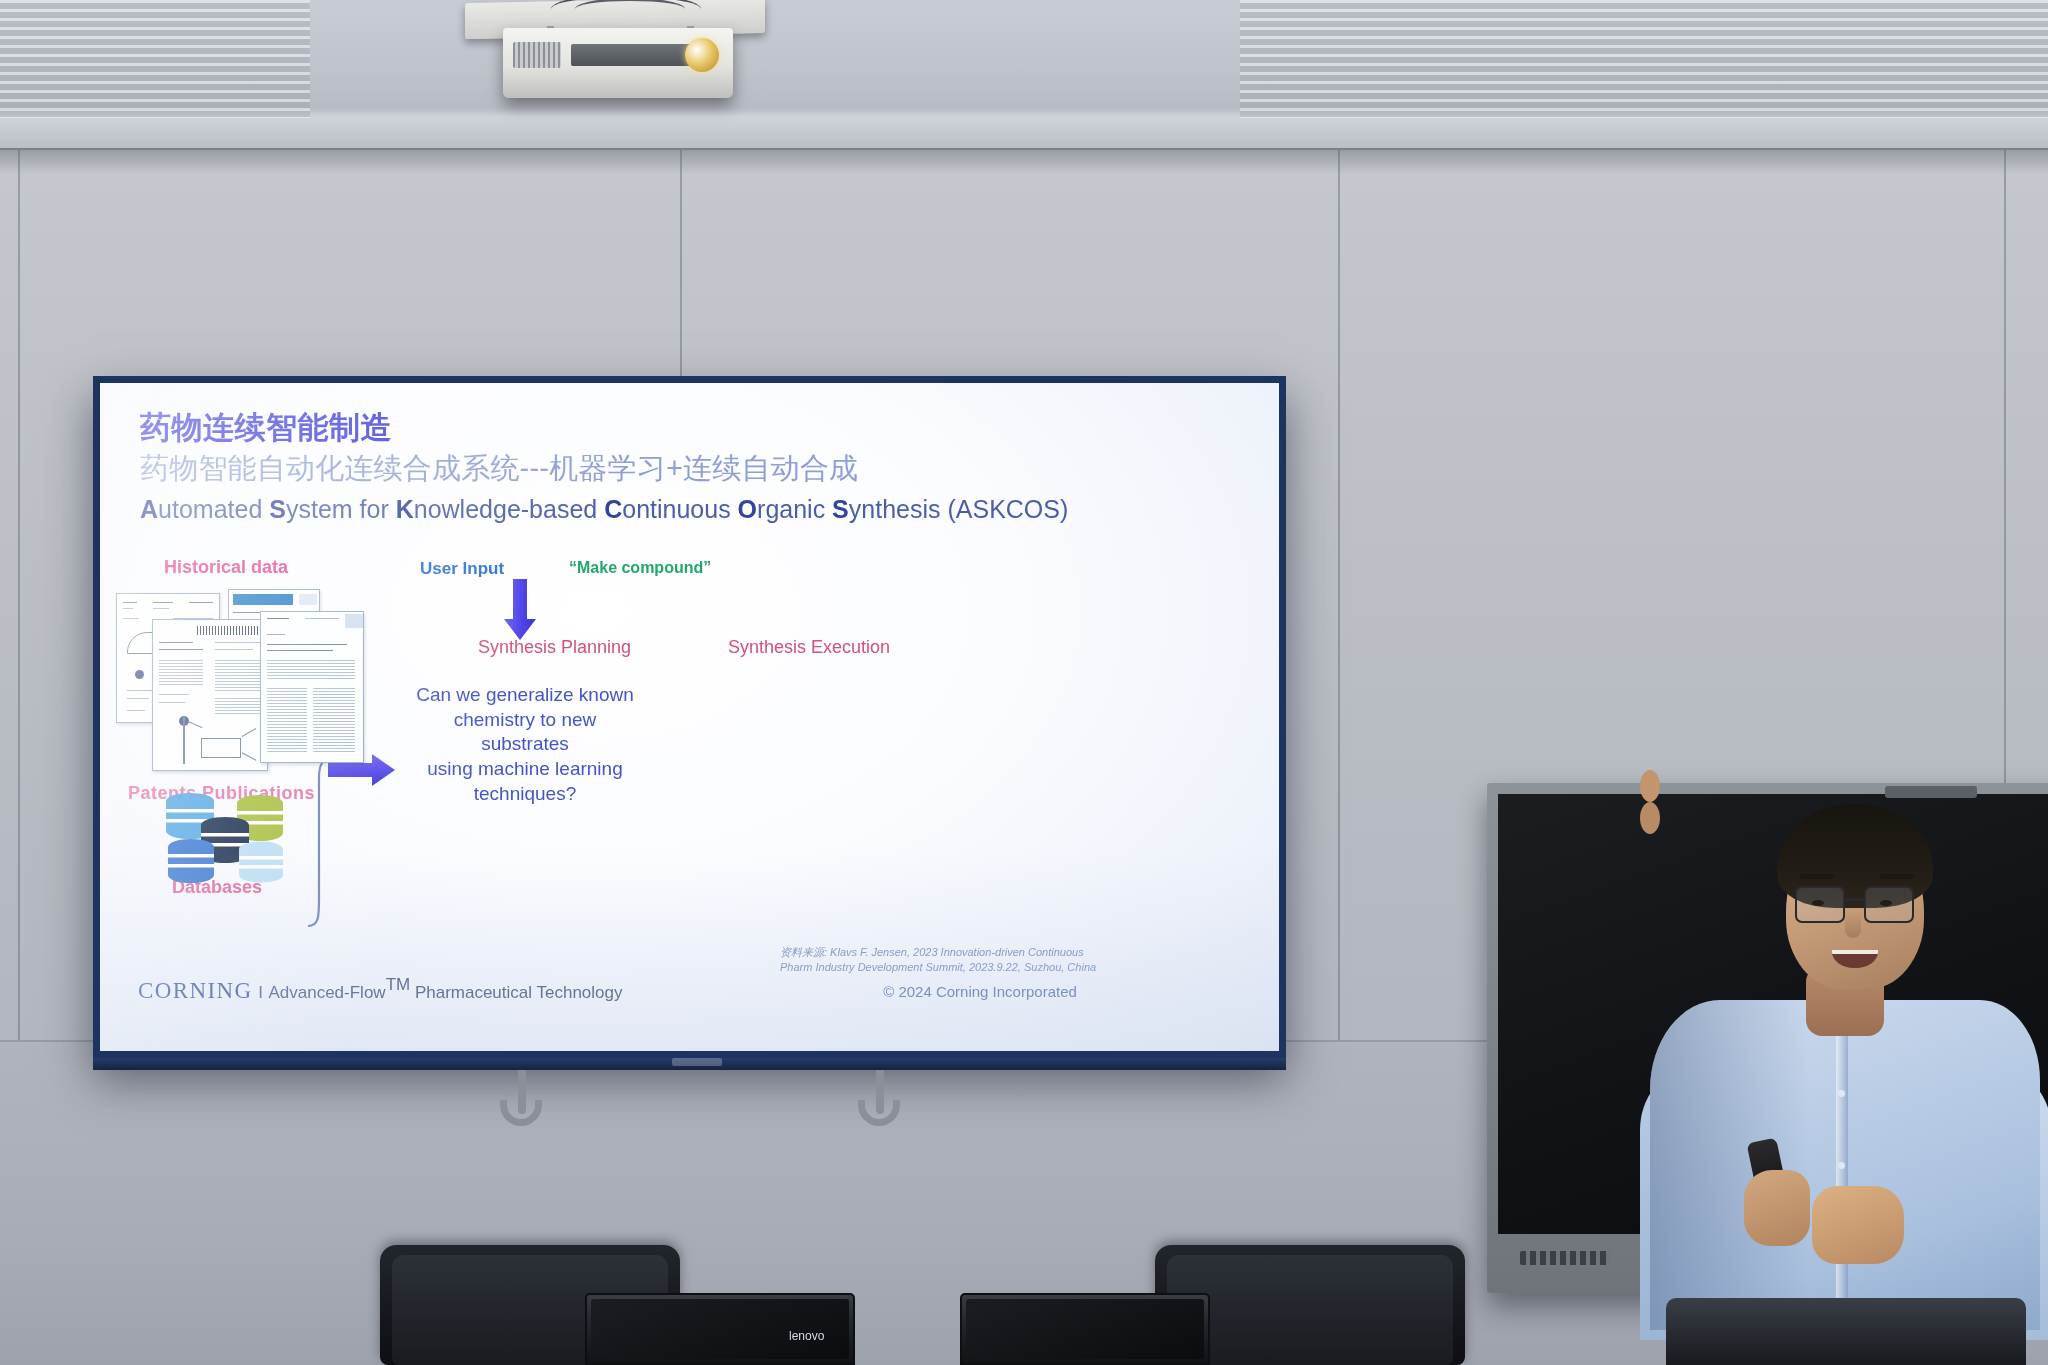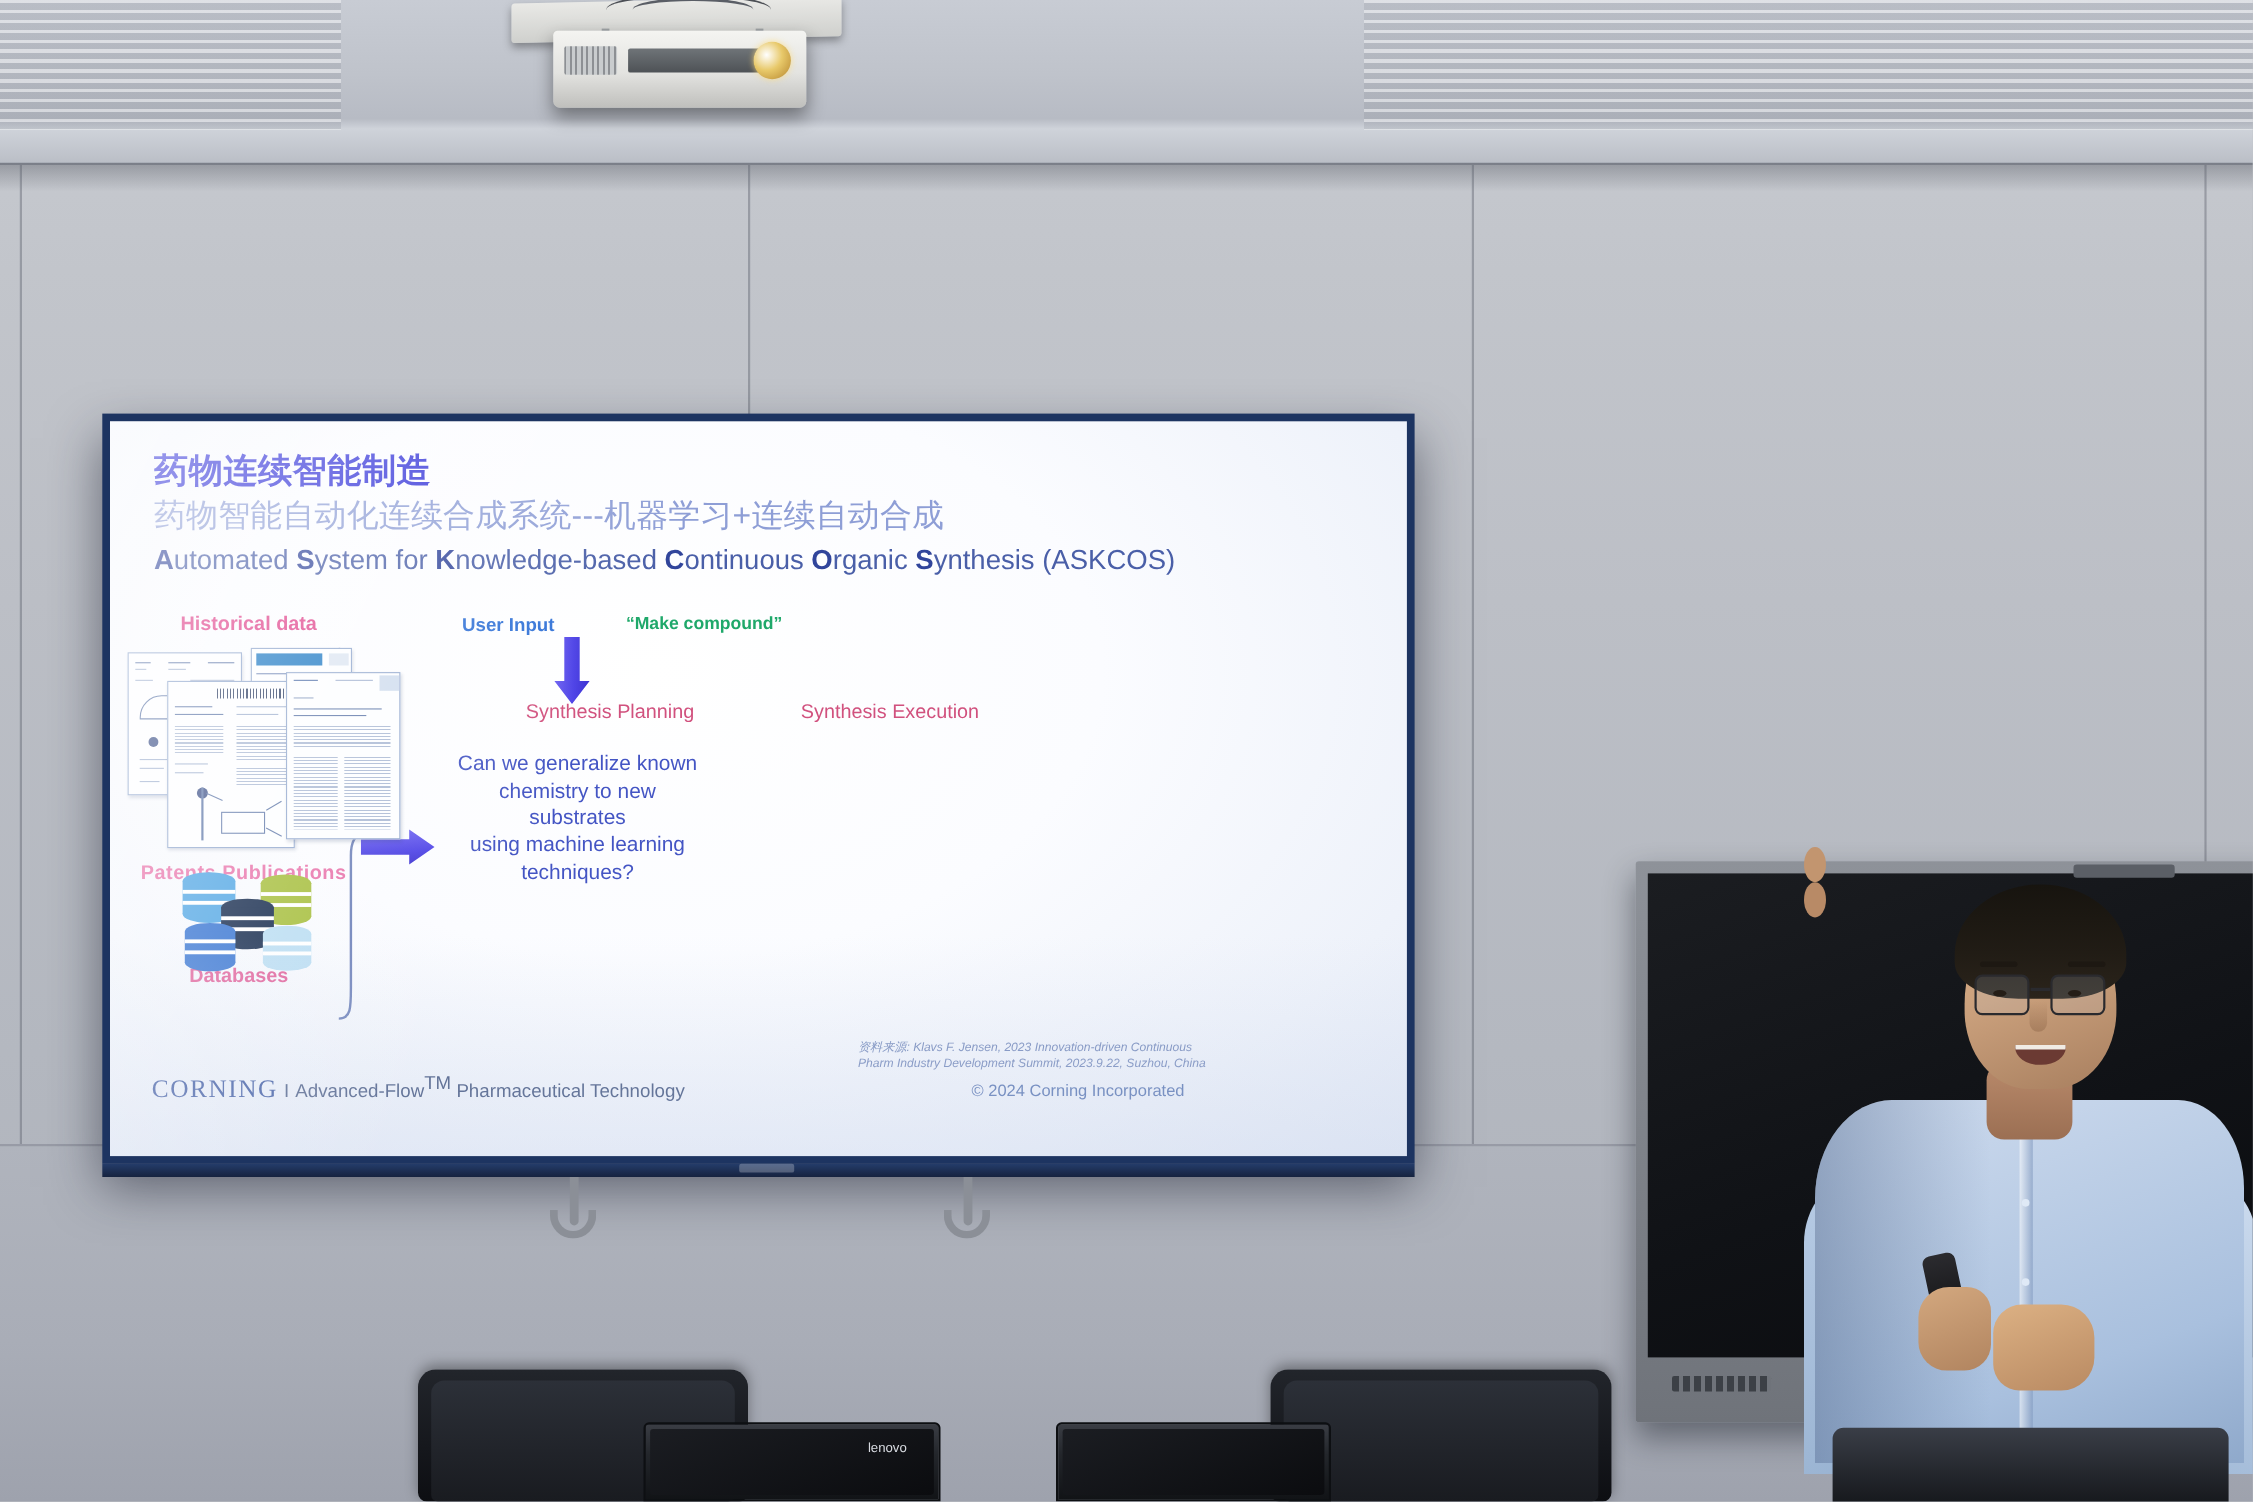--- a/index.html
+++ b/index.html
@@ -614,19 +614,19 @@
   </div>
 
   <div class="chair" style="left:380px; width:300px;">
     <div class="chair-inner"></div>
   </div>
   <div class="chair" style="left:1155px; width:310px;">
     <div class="chair-inner"></div>
   </div>
   <div class="laptop" style="left:585px; width:270px;">
     <div class="laptop-lid"></div>
-    <div class="laptop-logo" style="left:202px; top:14px;">lenovo</div>
+    <div class="laptop-logo" style="left:202px; top:34px;">lenovo</div>
   </div>
   <div class="laptop" style="left:960px; width:250px;">
     <div class="laptop-lid"></div>
   </div>
 
 </div>
 
 </body></html>

